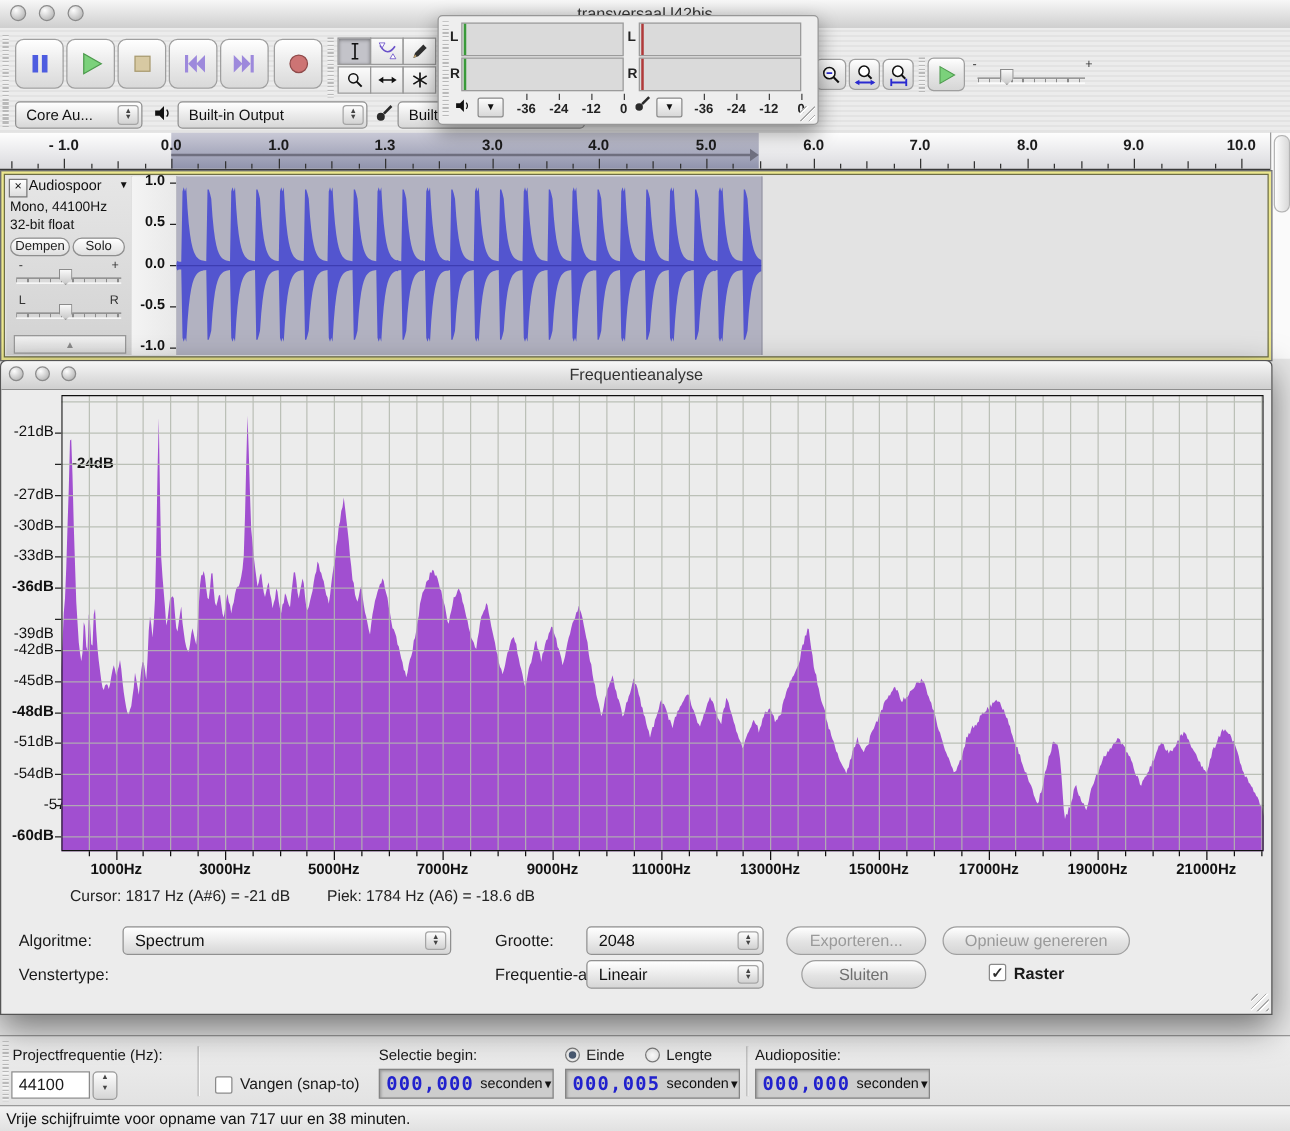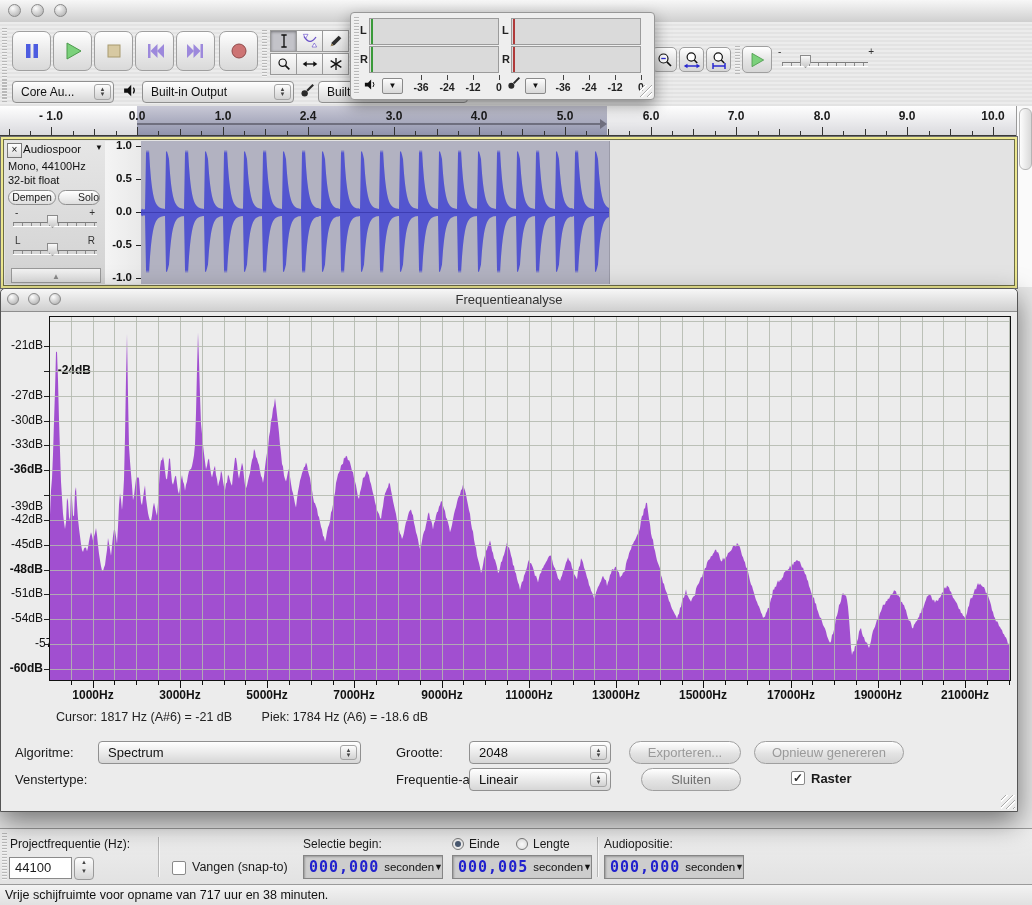--- a/index.html
+++ b/index.html
@@ -79,20 +79,21 @@
   svg{display:block;}
 </style>
 </head>
 <body>
 
 <div class="abs" id="mainwin" style="left:0;top:0;width:1032px;height:905px;">
   <div class="abs titlebar" style="left:0;top:0;width:1032px;height:22px;">
     <span class="tlight" style="left:8px;"></span>
     <span class="tlight" style="left:31px;"></span>
     <span class="tlight" style="left:54px;"></span>
+    <div class="wtitle">transversaal l42bis</div>
   </div>
 
   <div class="abs toolzone" style="left:0;top:22px;width:1032px;height:84px;border-bottom:1px solid #b0b0b0;">
 
     <div class="abs grip" style="left:2px;top:6px;height:70px;"></div>
 
     <div class="tbtn" style="left:12px;top:9px;">
       <svg width="24" height="24" viewBox="0 0 24 24">
           <rect x="6" y="5" width="4.5" height="14" fill="#4d5ce0"></rect>
           <rect x="13.5" y="5" width="4.5" height="14" fill="#4d5ce0"></rect>
@@ -288,21 +289,21 @@
       <div class="rtick" style="left: 864.6px; height: 6px;"></div>
       <div class="rtick" style="left: 886px; height: 4px;"></div>
       <div class="rtick" style="left: 907.4px; height: 8px;"></div>
       <div class="rtick" style="left: 928.8px; height: 4px;"></div>
       <div class="rtick" style="left: 950.2px; height: 6px;"></div>
       <div class="rtick" style="left: 971.6px; height: 4px;"></div>
       <div class="rtick" style="left: 993px; height: 8px;"></div>
       <div class="rlabel" style="left: 27px;">- 1.0</div>
       <div class="rlabel" style="left: 113px;">0.0</div>
       <div class="rlabel" style="left: 199px;">1.0</div>
-      <div class="rlabel" style="left: 284px;">2.4</div>
+      <div class="rlabel" style="left: 284px;">1.3</div>
       <div class="rlabel" style="left: 370px;">3.0</div>
       <div class="rlabel" style="left: 455px;">4.0</div>
       <div class="rlabel" style="left: 541px;">5.0</div>
       <div class="rlabel" style="left: 627px;">6.0</div>
       <div class="rlabel" style="left: 712px;">7.0</div>
       <div class="rlabel" style="left: 798px;">8.0</div>
       <div class="rlabel" style="left: 883px;">9.0</div>
       <div class="rlabel" style="left: 969px;">10.0</div>
     </div>
 
@@ -314,21 +315,21 @@
 
     <div class="abs" id="panel" style="left:4px;top:4px;width:100px;height:143px;">
       <div class="abs" style="left:2px;top:2px;width:13px;height:13px;border:1px solid #777;background:linear-gradient(#fff,#ddd);text-align:center;line-height:11px;font-size:10px;"><span>×</span></div>
       <div class="abs" style="left:18px;top:2px;width:80px;height:13px;font-size:11.5px;">
         <span>Audiospoor</span>
         <span style="float:right;font-size:8px;">▼</span>
       </div>
       <div class="abs" style="left:3px;top:19px;">Mono, 44100Hz</div>
       <div class="abs" style="left:3px;top:33px;">32-bit float</div>
       <div class="pbtn" style="left:3px;top:49px;width:48px;"><span>Dempen</span></div>
-      <div class="pbtn" style="left:53px;top:49px;width:42px;text-align:right;"><span>Solo</span></div>
+      <div class="pbtn" style="left:53px;top:49px;width:42px;"><span>Solo</span></div>
       <span class="minilbl" style="left:10px;top:66px;">-</span>
       <span class="minilbl" style="right:10px;top:66px;">+</span>
       <div class="slidertrack" style="left:8px;top:81px;width:84px;"></div>
       <div class="sthumb" style="left:42px;top:74px;"></div>
       <span class="minilbl" style="left:10px;top:94px;">L</span>
       <span class="minilbl" style="right:10px;top:94px;">R</span>
       <div class="slidertrack" style="left:8px;top:109px;width:84px;"></div>
       <div class="sthumb" style="left:42px;top:102px;"></div>
       <div class="abs" style="left:6px;top:127px;width:88px;height:13px;border:1px solid #999;background:linear-gradient(#f2f2f2,#dcdcdc);text-align:center;">
         <span style="font-size:8px;color:#8a8a8a;line-height:12px;">▲</span>

